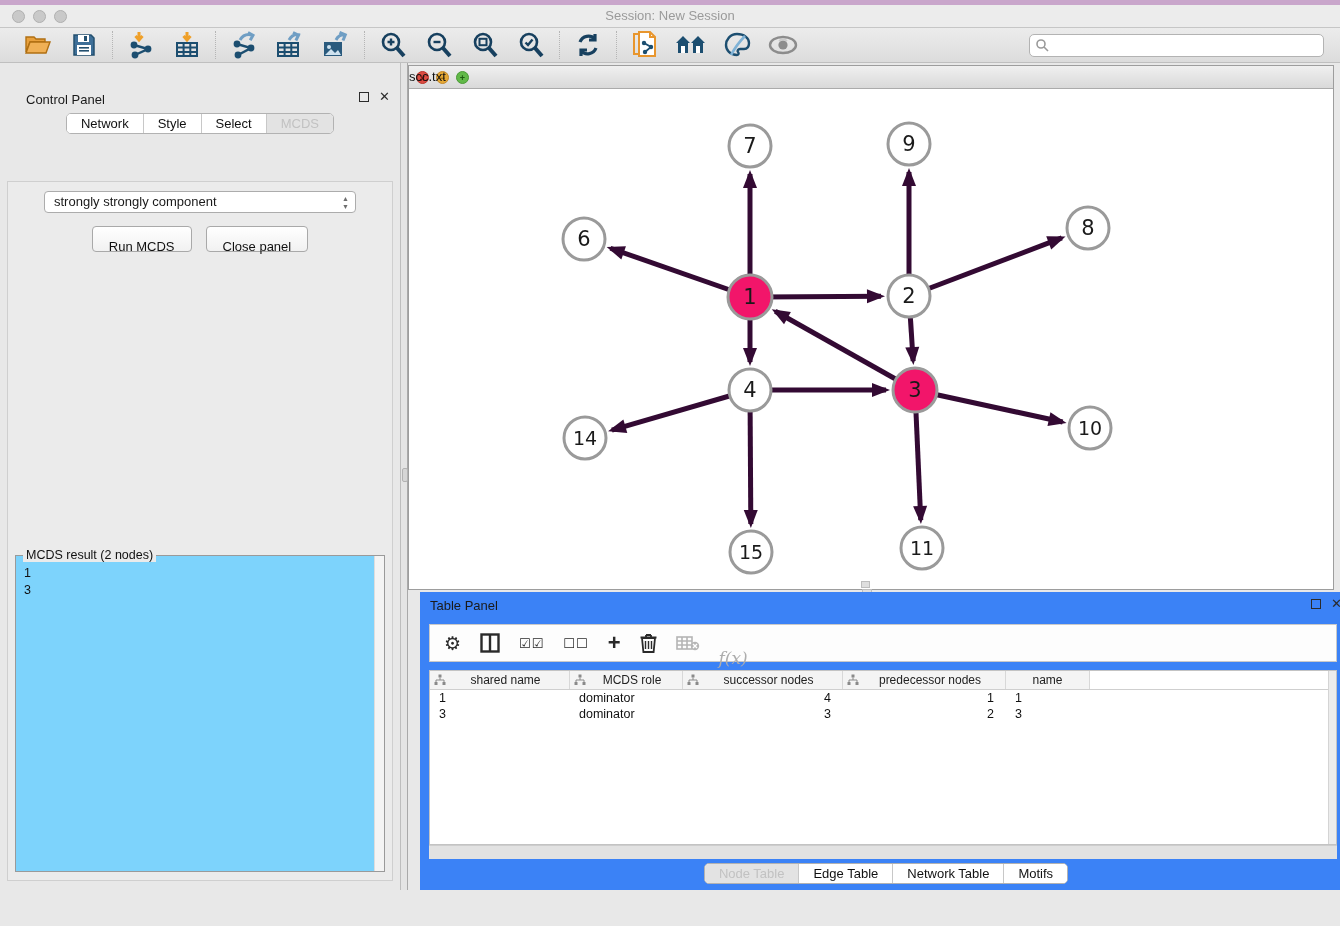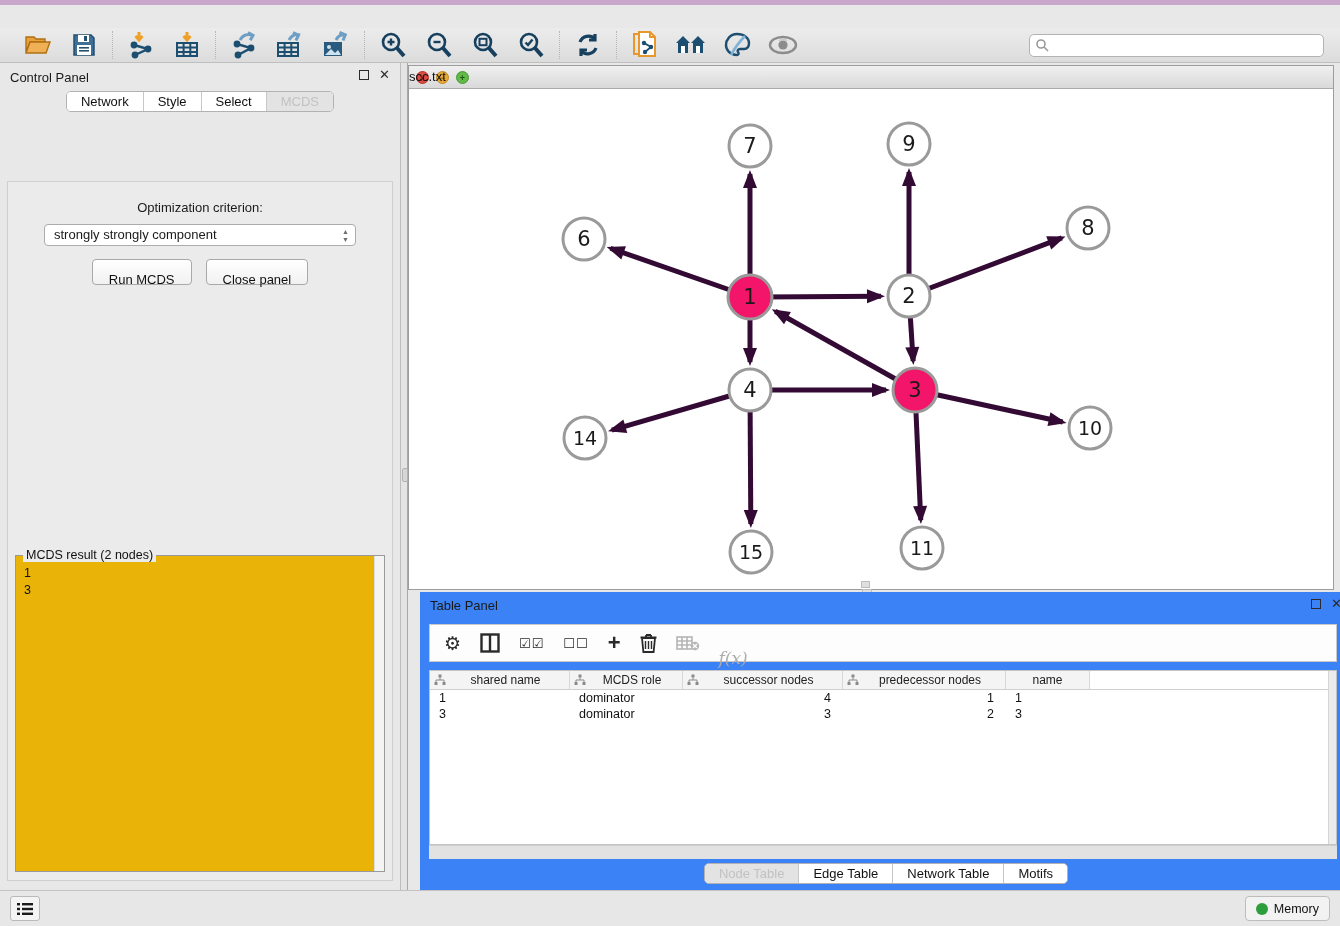--- a/index.html
+++ b/index.html
@@ -18,40 +18,40 @@
   .tb-group { display:flex; align-items:center; gap:14px; padding:0 12px; }
   .tb-sep { width:1px; height:28px; border-left:1px dotted #b5b5b5; }
   .tb-btn { width:32px; height:30px; display:flex; align-items:center; justify-content:center; }
   .tb-btn svg { display:block; }
   .search-wrap { margin-left:auto; margin-right:6px; position:relative; }
   .search-input { width:295px; height:23px; border:1px solid #b3b3b3; border-radius:5px; background:#fff; padding:0 6px 0 24px; font-size:12px; outline:none; }
   .search-mag { position:absolute; left:6px; top:4px; }
 
   
   .control-panel { position:absolute; left:0; top:63px; width:400px; height:827px; background:#e8e8e8; }
-  .panel-head { position:relative; height:28px; padding:7px 10px 0 10px; }
+  .panel-head { position:relative; height:28px; padding:7px 10px 0 26px;margin-top:22px; }
   .panel-title { font-size:13px; color:#1a1a1a; }
   .panel-head-icons { position:absolute; right:10px; top:7px; display:flex; gap:10px; align-items:center; }
   .float-icon { width:10px; height:10px; border:1.5px solid #2b2b2b; display:inline-block; }
   .close-icon { font-size:13px; font-weight:bold; color:#2b2b2b; line-height:10px; }
 
   .seg-tabs { display:flex; justify-content:center; }
   .seg-bar { display:inline-flex; border:1px solid #b2b2b2; border-radius:5px; overflow:hidden; background:#fff; }
   .seg-tab { padding:2px 14px; font-size:13px; background:#fff; color:#111; border-right:1px solid #c8c8c8; cursor:default; }
   .seg-tab:last-child { border-right:none; }
   .seg-tab.selected-dim { background:#e3e3e3; color:#c2c2c2; }
 
   .cp-content { position:absolute; left:7px; right:7px; top:118px; bottom:9px; background:#ebebeb; border:1px solid #cfcfcf; }
   .opt-label { text-align:center; margin-top:18px; font-size:13px; }
   .criterion { position:relative; width:312px; margin:9px auto 0 auto; height:22px; background:#fff; border:1px solid #acacac; border-radius:4px; padding:2px 24px 0 9px; font-size:13px; white-space:nowrap; }
   .stepper { position:absolute; right:6px; top:3px; display:flex; flex-direction:column; gap:1px; color:#6e6e6e; font-size:7px; line-height:7px; }
   .btn-row { display:flex; justify-content:center; gap:14px; margin-top:13px; }
   .push-btn { height:22px; padding:12px 16px; background:linear-gradient(#ffffff,#f1f1f1); border:1px solid #a9a9a9; border-radius:4px; font-size:13px; color:#111; }
 
-  .result-group { position:absolute; left:7px; right:7px; top:373px; bottom:8px; border:1px solid #9a9a9a; background:#eab308; }
+  .result-group { position:absolute; left:7px; right:7px; top:373px; bottom:8px; border:1px solid #9a9a9a; background:#7dd3fc; }
   .result-legend { position:absolute; top:-8px; left:7px; background:#ebebeb; padding:0 3px; font-size:12.5px; color:#111; }
   .result-text { position:absolute; left:0; top:3px; bottom:0; right:10px; padding:6px 8px; font-family:"Liberation Sans","DejaVu Sans",sans-serif; font-size:12.5px; line-height:17px; color:#111; white-space:pre; overflow:hidden; }
   .result-scroll { position:absolute; right:0; top:0; bottom:0; width:10px; background:#f4f4f4; border-left:1px solid #ddd; }
 
   .v-divider { position:absolute; left:400px; top:63px; width:8px; height:827px; background:#e4e4e4; border-left:1px solid #bdbdbd; border-right:1px solid #a9a9a9; }
   .v-grip { position:absolute; left:0.5px; top:405px; width:6px; height:14px; background:#d6d6d6; border:1px solid #b2b2b2; border-radius:2px; }
 
   
   .network-window { position:absolute; left:408px; top:65px; width:926px; height:525px; border:1px solid #9d9d9d; background:#fff; }
   .net-titlebar { position:relative; height:23px; background:linear-gradient(#f0f0f0,#d9d9d9); border-bottom:1px solid #ababab; }
@@ -98,20 +98,28 @@
   .list-btn { position:absolute; left:10px; top:5px; width:30px; height:25px; background:#f4f4f4; border:1px solid #b9b9b9; border-radius:3px; display:flex; align-items:center; justify-content:center; }
   .memory-btn { position:absolute; right:10px; top:5px; height:25px; background:#f2f2f2; border:1px solid #bdbdbd; border-radius:4px; display:flex; align-items:center; gap:6px; padding:0 10px; font-size:12.5px; color:#111; }
   .mem-dot { width:12px; height:12px; border-radius:50%; background:#2e9e3c; }
 </style>
 </head>
 <body>
 
 <div class="app">
   <div class="accent-strip"></div>
 
+  <div class="titlebar">
+    <div class="traffic">
+      <div class="tl-dot"></div>
+      <div class="tl-dot"></div>
+      <div class="tl-dot"></div>
+    </div>
+    <div class="win-title">Session: New Session</div>
+  </div>
 
   <div class="toolbar">
     <div class="tb-group">
       <div class="tb-btn">
         <svg width="28" height="24" viewBox="0 0 28 24">
             <path d="M2 4 h8 l2 2 h9 v3 H6 L2 19 Z" fill="#e8a03c" stroke="#b06f12" stroke-width="1.4"></path>
             <path d="M6 9 h20 l-4 11 H2 Z" fill="#f0b055" stroke="#b06f12" stroke-width="1.4"></path>
           </svg>
       </div>
       <div class="tb-btn">
@@ -271,21 +279,20 @@
     </div>
     <div class="seg-tabs">
       <div class="seg-bar">
         <span class="seg-tab">Network</span>
         <span class="seg-tab">Style</span>
         <span class="seg-tab">Select</span>
         <span class="seg-tab selected-dim">MCDS</span>
       </div>
     </div>
     <div class="cp-content">
-      <div class="opt-label">Optimization criterion:</div>
       <div class="criterion">
         <span>strongly strongly component</span>
         <span class="stepper">
             <span>▲</span>
             <span>▼</span>
           </span>
       </div>
       <div class="btn-row">
         <button class="push-btn">Run MCDS</button>
         <button class="push-btn">Close panel</button>
@@ -476,31 +483,13 @@
     <div class="tp-tabs">
       <div class="seg-bar">
         <span class="seg-tab selected-dim">Node Table</span>
         <span class="seg-tab">Edge Table</span>
         <span class="seg-tab">Network Table</span>
         <span class="seg-tab">Motifs</span>
       </div>
     </div>
   </div>
 
-  <div class="statusbar">
-    <div class="list-btn">
-      <svg width="16" height="14" viewBox="0 0 16 14">
-          <g fill="#1a1a1a">
-            <rect x="0" y="1" width="3" height="2.4"></rect>
-            <rect x="5" y="1" width="11" height="2.4"></rect>
-            <rect x="0" y="5.8" width="3" height="2.4"></rect>
-            <rect x="5" y="5.8" width="11" height="2.4"></rect>
-            <rect x="0" y="10.6" width="3" height="2.4"></rect>
-            <rect x="5" y="10.6" width="11" height="2.4"></rect>
-          </g>
-        </svg>
-    </div>
-    <div class="memory-btn">
-      <span class="mem-dot"></span>
-      <span>Memory</span>
-    </div>
-  </div>
 </div>
 
 </body></html>

